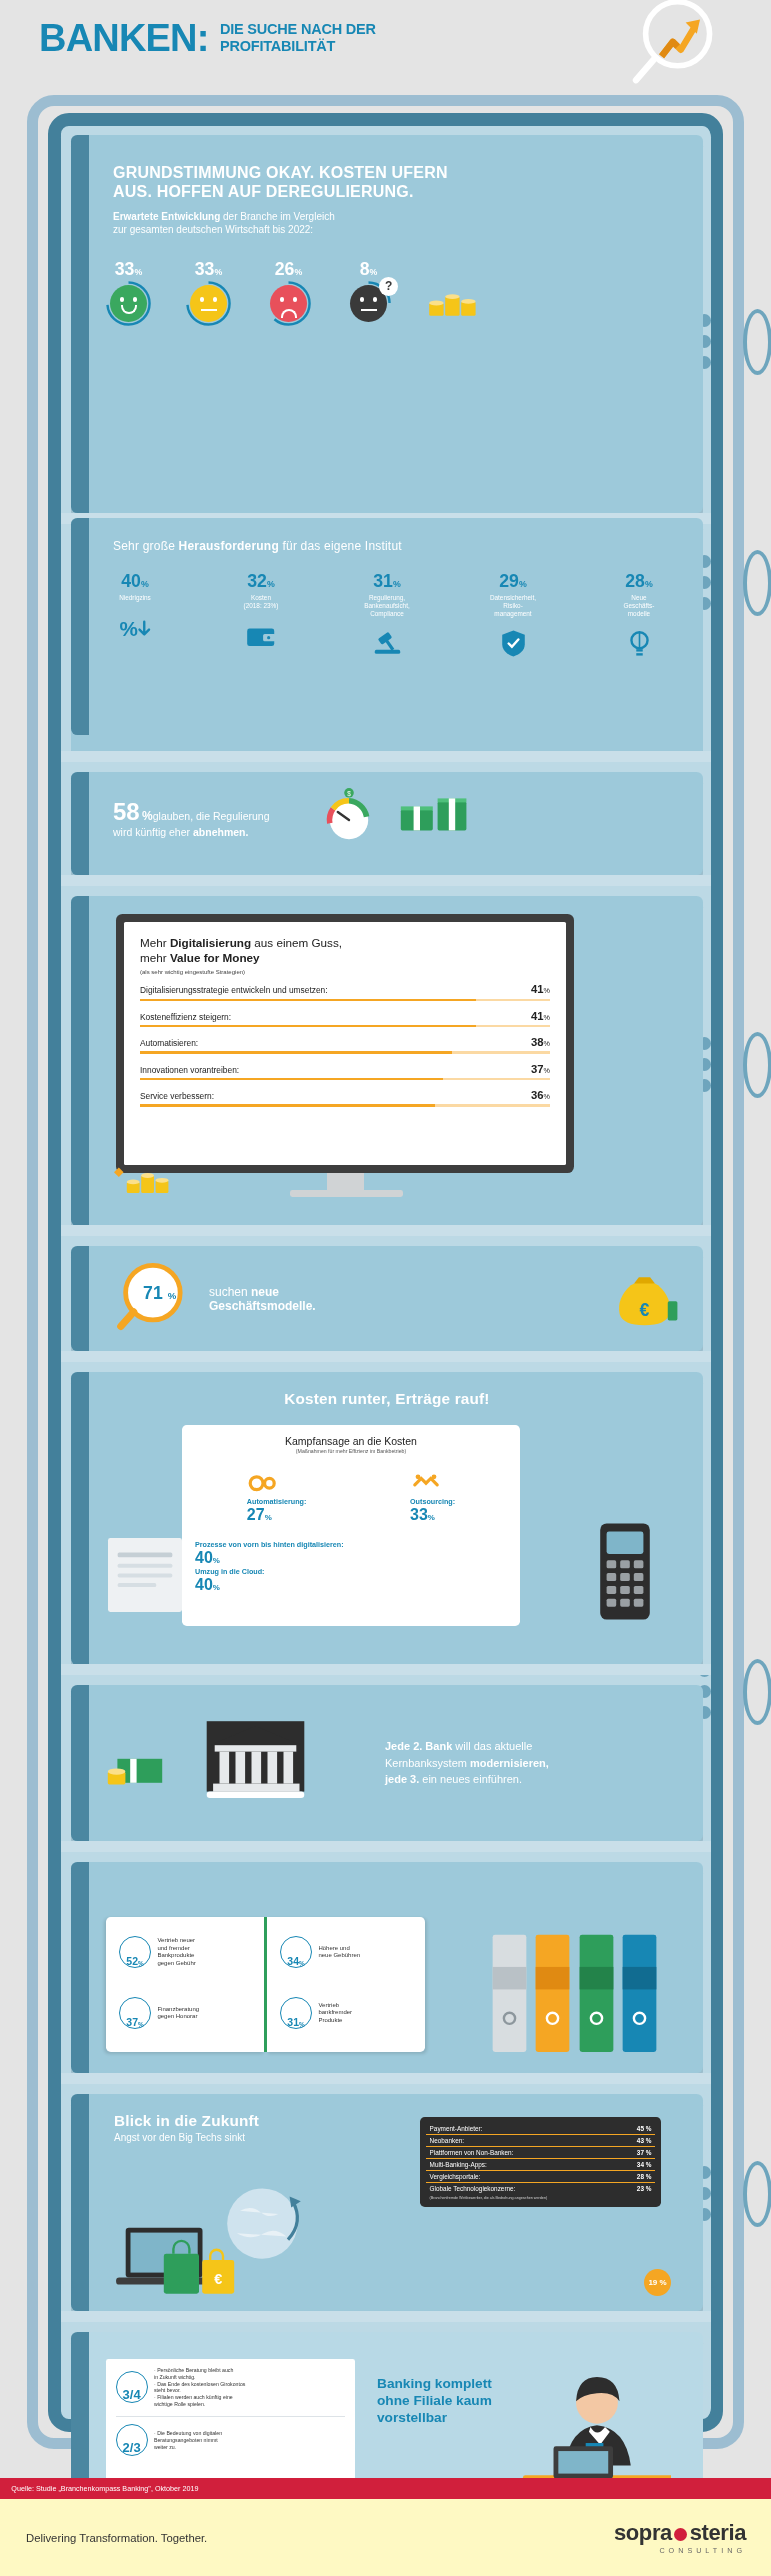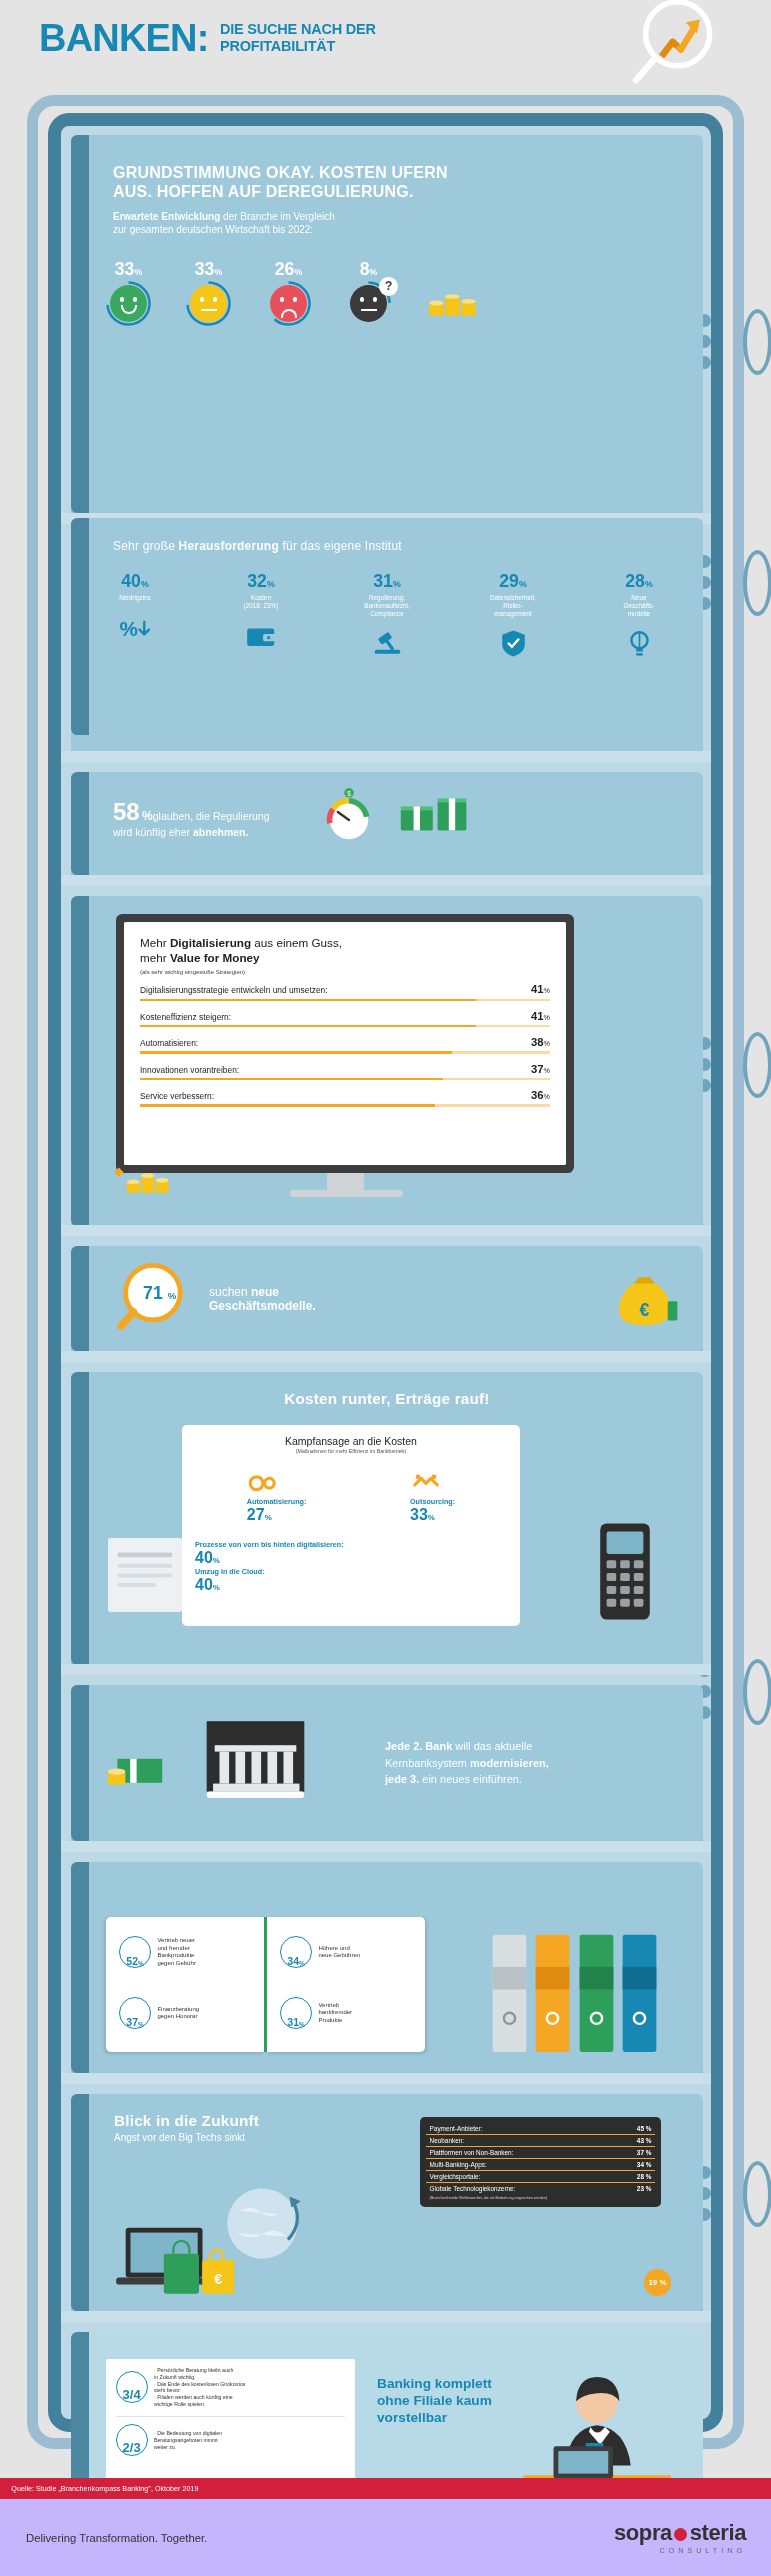--- a/index.html
+++ b/index.html
@@ -142,21 +142,21 @@
   .board .bl { font-size:5.2px; color:#333; line-height:1.3; }
   .frac { font-size:13px; font-weight:bold; color:#1787b4; }
 
   
   .src-bar {
     position:absolute; left:0; bottom:77px; width:772px; height:21px;
     background:#d11f3c; color:#fff; font-size:7.2px; display:flex; align-items:center; padding-left:11.3px;
   }
   .footer {
     position:absolute; left:0; bottom:0; width:772px; height:77px;
-    background:#c4b5fd; display:flex; align-items:center; justify-content:space-between;
+    background:#fef9c3; display:flex; align-items:center; justify-content:space-between;
     padding:8px 26px;
   }
   .footer-tag { font-size:11.3px; color:#333; }
   .logo { text-align:right;margin-left:9px; }
   .logo .l1 { font-size:22px; color:#333; font-weight:bold; letter-spacing:-0.4px; }
   .logo .dot { display:inline-block; width:13px; height:13px; background:#d11f3c; border-radius:50%; vertical-align:middle; margin:0 2.4px; }
   .logo .l2 { font-size:7.2px; color:#666; letter-spacing:4px; }
 </style>
 </head>
 <body>

